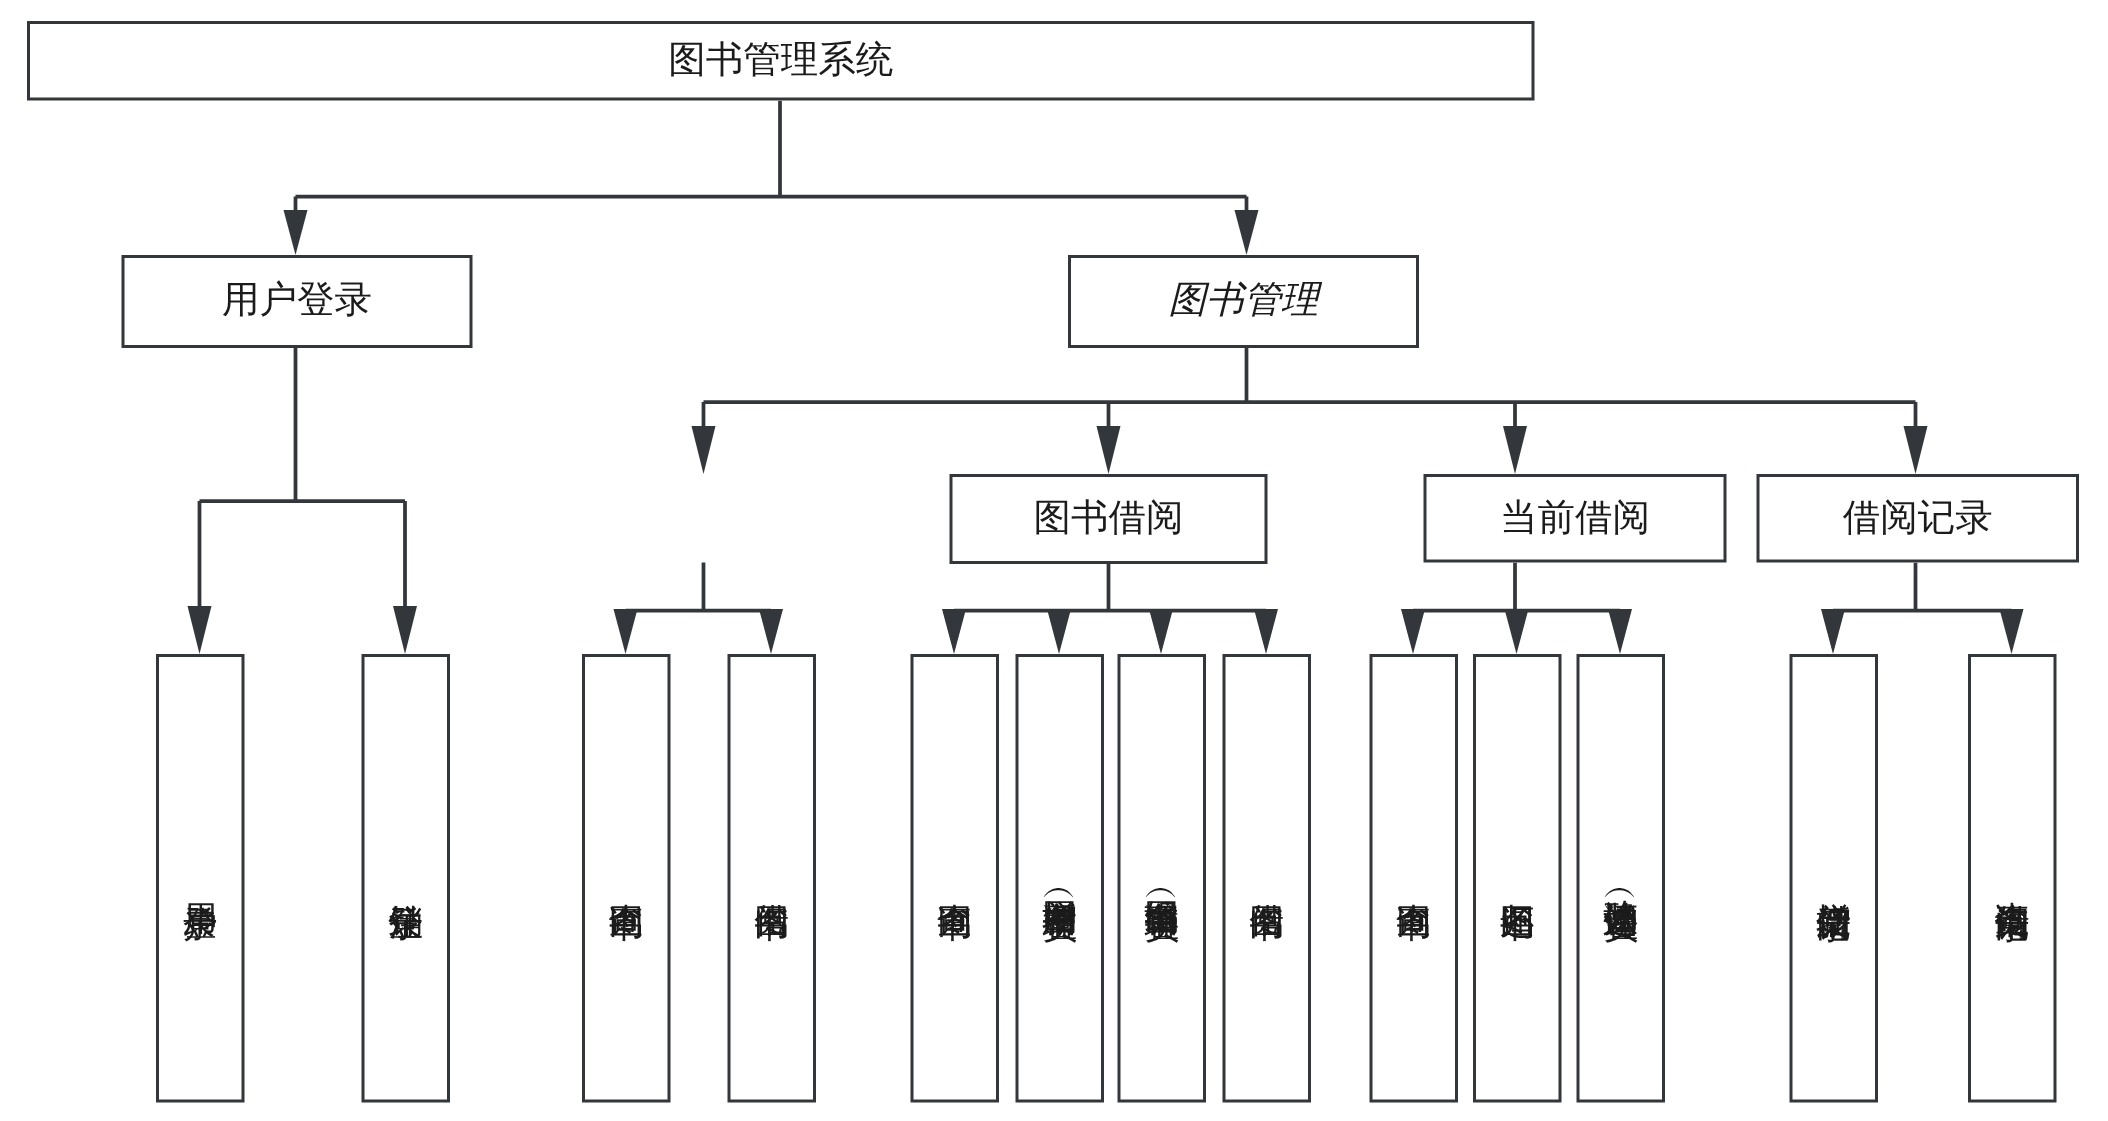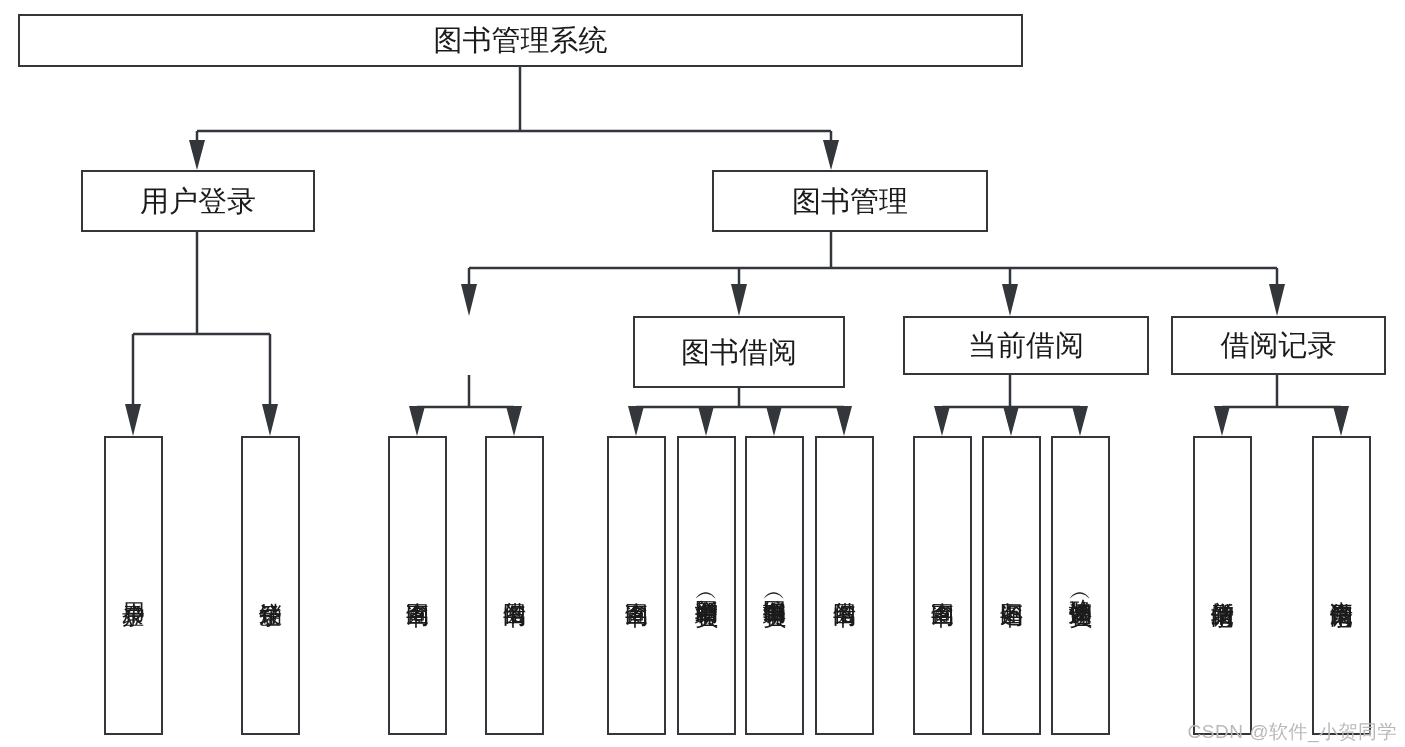--- a/index.html
+++ b/index.html
@@ -24,21 +24,21 @@
     background: #ffffff;
     display: flex;
     align-items: center;
     justify-content: center;
     color: #1b1b1b;
     line-height: 1.18;
     text-align: center;
   }
   .node.h {
     
-    font-size: 29px;
+    font-size: 25px;
   }
   .node.v {
     
     writing-mode: vertical-rl;
     text-orientation: upright;
     font-size: 23px;
     letter-spacing: 1px;
     padding: 4px 0;
   }
   .node .lbl {
@@ -141,28 +141,28 @@
     <polygon class="arw" points="1341,436 1333,406 1349,406"></polygon>
   </svg>
 
   <div class="node h" style="left:18px; top:14px; width:1005px; height:53px;">
     <span class="lbl">图书管理系统</span>
   </div>
 
   <div class="node h" style="left:81px; top:170px; width:234px; height:62px;">
     <span class="lbl">用户登录</span>
   </div>
-  <div class="node h" style="left:712px; top:170px; width:276px; height:62px;">
+  <div class="node h" style="left:712px; top:170px; width:234px; height:62px;font-style:italic;">
     <span class="lbl">图书管理</span>
   </div>
 
-  <div class="node h" style="left:633px; top:316px; width:212px; height:72px;">
+  <div class="node h" style="left:633px; top:316px; width:212px; height:60px;">
     <span class="lbl">图书借阅</span>
   </div>
-  <div class="node h" style="left:903px; top:316px; width:246px; height:59px;">
+  <div class="node h" style="left:949px; top:316px; width:202px; height:59px;">
     <span class="lbl">当前借阅</span>
   </div>
   <div class="node h" style="left:1171px; top:316px; width:215px; height:59px;align-items:center;">
     <span class="lbl">借阅记录</span>
   </div>
 
   <div class="node v" style="left:104px; top:436px; width:59px; height:299px;">
     <span class="lbl">用户登录</span>
   </div>
   <div class="node v" style="left:241px; top:436px; width:59px; height:299px;">
@@ -199,15 +199,14 @@
     <span class="lbl">确认归还（管理员）</span>
   </div>
 
   <div class="node v" style="left:1193px; top:436px; width:59px; height:299px;">
     <span class="lbl">新增借阅记录</span>
   </div>
   <div class="node v" style="left:1312px; top:436px; width:59px; height:299px;">
     <span class="lbl">查询借阅记录</span>
   </div>
 
-  <div id="watermark">CSDN @软件_小贺同学</div>
 
 </div>
 
 </body></html>

